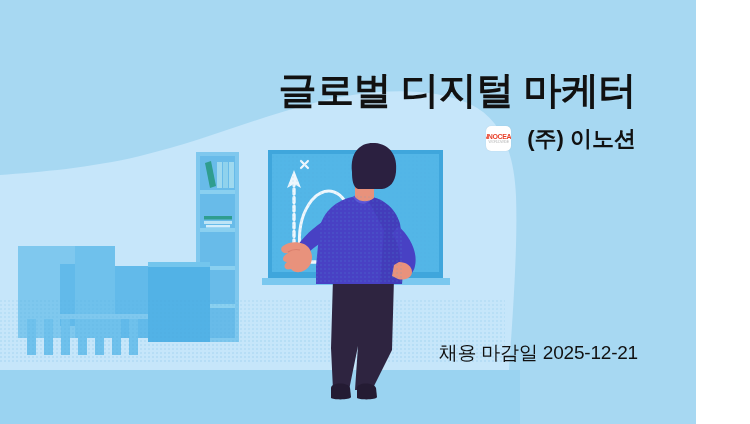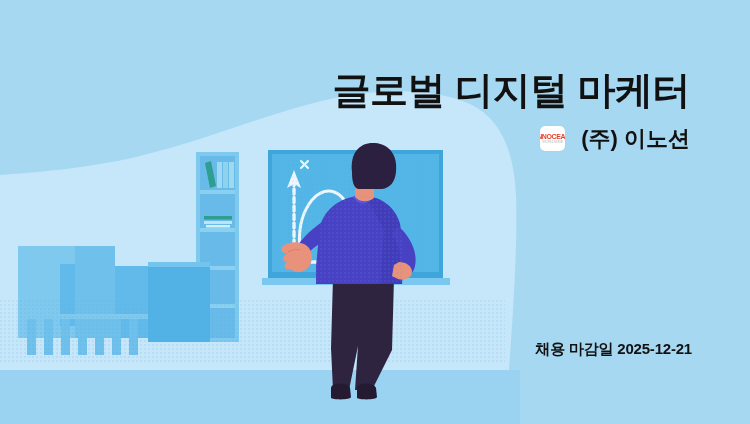--- a/index.html
+++ b/index.html
@@ -3,21 +3,21 @@
 <meta charset="utf-8">
 <title>Job Posting Banner</title>
 <style>
   html, body {
     margin: 0;
     padding: 0;
     background: #ffffff;
   }
   #banner {
     position: relative;
-    width: 750px;
+    width: 696px;
     height: 424px;
     overflow: hidden;
     background: #ec4899;
     font-family: "Liberation Sans", "DejaVu Sans", sans-serif;
     user-select: none;
   }
 
   
   .bg-base {
     position: absolute;
@@ -96,22 +96,22 @@
     font-size: 22px;
     font-weight: 700;
     color: #111111;
     white-space: nowrap;
   }
 
   .deadline {
     position: absolute;
     right: 58px;
     top: 340px;
-    font-size: 15px;
-    font-weight: 700;
+    font-size: 19px;
+    font-weight: 400;
     color: #111111;
     white-space: nowrap;
     letter-spacing: -0.2px;
   }
 </style>
 </head>
 <body>
 
 <div id="banner">
 

